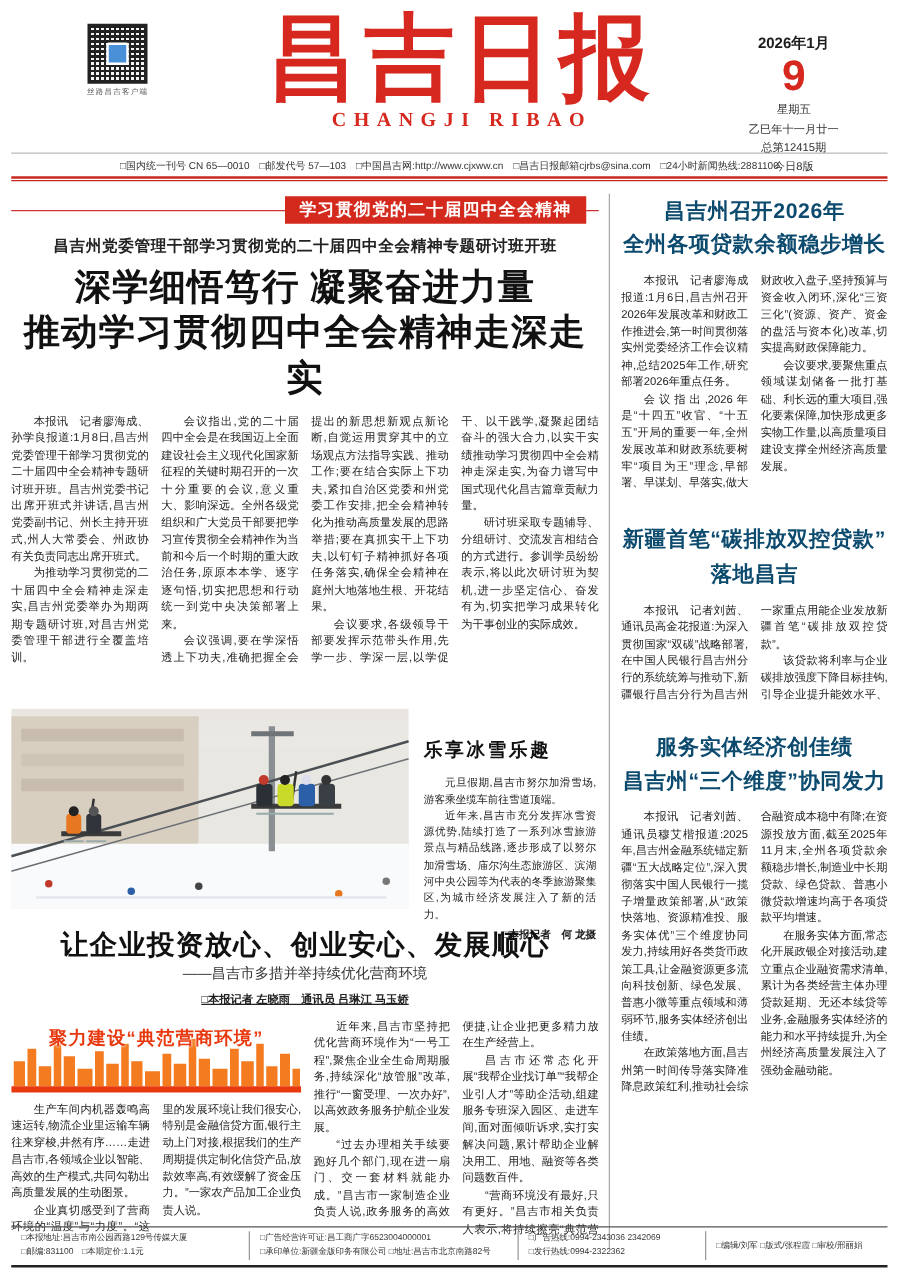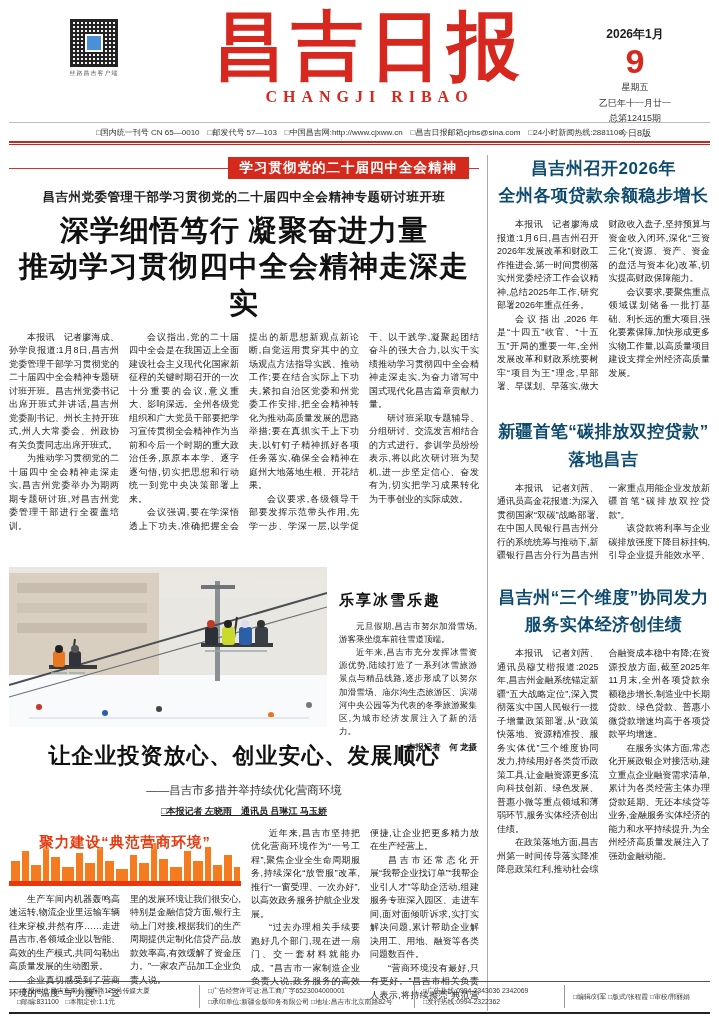--- a/index.html
+++ b/index.html
@@ -56,21 +56,21 @@
   .photo { width:318px; height:160px; flex:none; }
   .photo svg { display:block; width:100%; height:100%; }
   .photo-caption { flex:1; padding:10px 2px 0 12px; }
   .cap-title { font-size:15px; font-weight:900; letter-spacing:2px; margin:14px 0 10px; color:#111; }
   .cap-body { font-size:8.5px; line-height:1.55; color:#222; }
   .cap-credit { font-size:8.5px; font-weight:700; text-align:right; margin-top:4px; }
 
   
   .bottom-head { text-align:center; margin-top:14px; }
   .bottom-h1 { font-size:22px; font-weight:900; letter-spacing:1px; color:#111; }
-  .bottom-h2 { font-size:11.5px; color:#333; margin-top:12px; }
+  .bottom-h2 { font-size:11.5px; color:#333; margin-top:0; }
   .bottom-by { font-size:9px; color:#222; margin-top:7px; font-weight:700;text-decoration:underline; }
   .bottom-cols { display:flex; margin-top:9px;align-items:flex-end; }
   .b-left { width:232px; flex:none; }
   .b-right { flex:1; margin-left:10px; }
   .biz-box { position:relative; height:60px; margin-bottom:6px; }
   .biz-box svg { position:absolute; inset:0; width:100%; height:100%; }
   .biz-title { position:absolute; left:0; right:0; top:6px; text-align:center;
                font-size:14.5px; font-weight:900; color:#e8380d; letter-spacing:1px;
                text-shadow:0 0 2px #fff,0 0 2px #fff; }
   .b-left .txt { column-count:2; column-gap:10px; height:118px; overflow:hidden; }
@@ -270,22 +270,22 @@
       <div class="side-art">
         <div class="side-h">新疆首笔“碳排放双控贷款”</div>
         <div class="side-h">落地昌吉</div>
         <div class="side-body a2 bodytext">
             <p class="para">本报讯　记者刘茜、通讯员高金花报道:为深入贯彻国家“双碳”战略部署,在中国人民银行昌吉州分行的系统统筹与推动下,新疆银行昌吉分行为昌吉州一家重点用能企业发放新疆首笔“碳排放双控贷款”。</p>
             <p class="para">该贷款将利率与企业碳排放强度下降目标挂钩,引导企业提升能效水平、削减碳排放量。企业若在贷款周期内达成碳排放总量相应下降目标,可申请下调贷款利率,实现降碳与降本双赢。</p>
           </div>
       </div>
 
       <div class="side-art">
+        <div class="side-h">服务实体经济创佳绩</div>
         <div class="side-h">昌吉州“三个维度”协同发力</div>
-        <div class="side-h">服务实体经济创佳绩</div>
         <div class="side-body a3 bodytext">
             <p class="para">本报讯　记者刘茜、通讯员穆艾楷报道:2025年,昌吉州金融系统锚定新疆“五大战略定位”,深入贯彻落实中国人民银行一揽子增量政策部署,从“政策快落地、资源精准投、服务实体优”三个维度协同发力,持续用好各类货币政策工具,让金融资源更多流向科技创新、绿色发展、普惠小微等重点领域和薄弱环节,服务实体经济创出佳绩。</p>
             <p class="para">在政策落地方面,昌吉州第一时间传导落实降准降息政策红利,推动社会综合融资成本稳中有降;在资源投放方面,截至2025年11月末,全州各项贷款余额稳步增长,制造业中长期贷款、绿色贷款、普惠小微贷款增速均高于各项贷款平均增速。</p>
             <p class="para">在服务实体方面,常态化开展政银企对接活动,建立重点企业融资需求清单,累计为各类经营主体办理贷款延期、无还本续贷等业务,金融服务实体经济的能力和水平持续提升,为全州经济高质量发展注入了强劲金融动能。</p>
           </div>
       </div>
     </div>
   </div>
 
   <div class="pagefoot">

